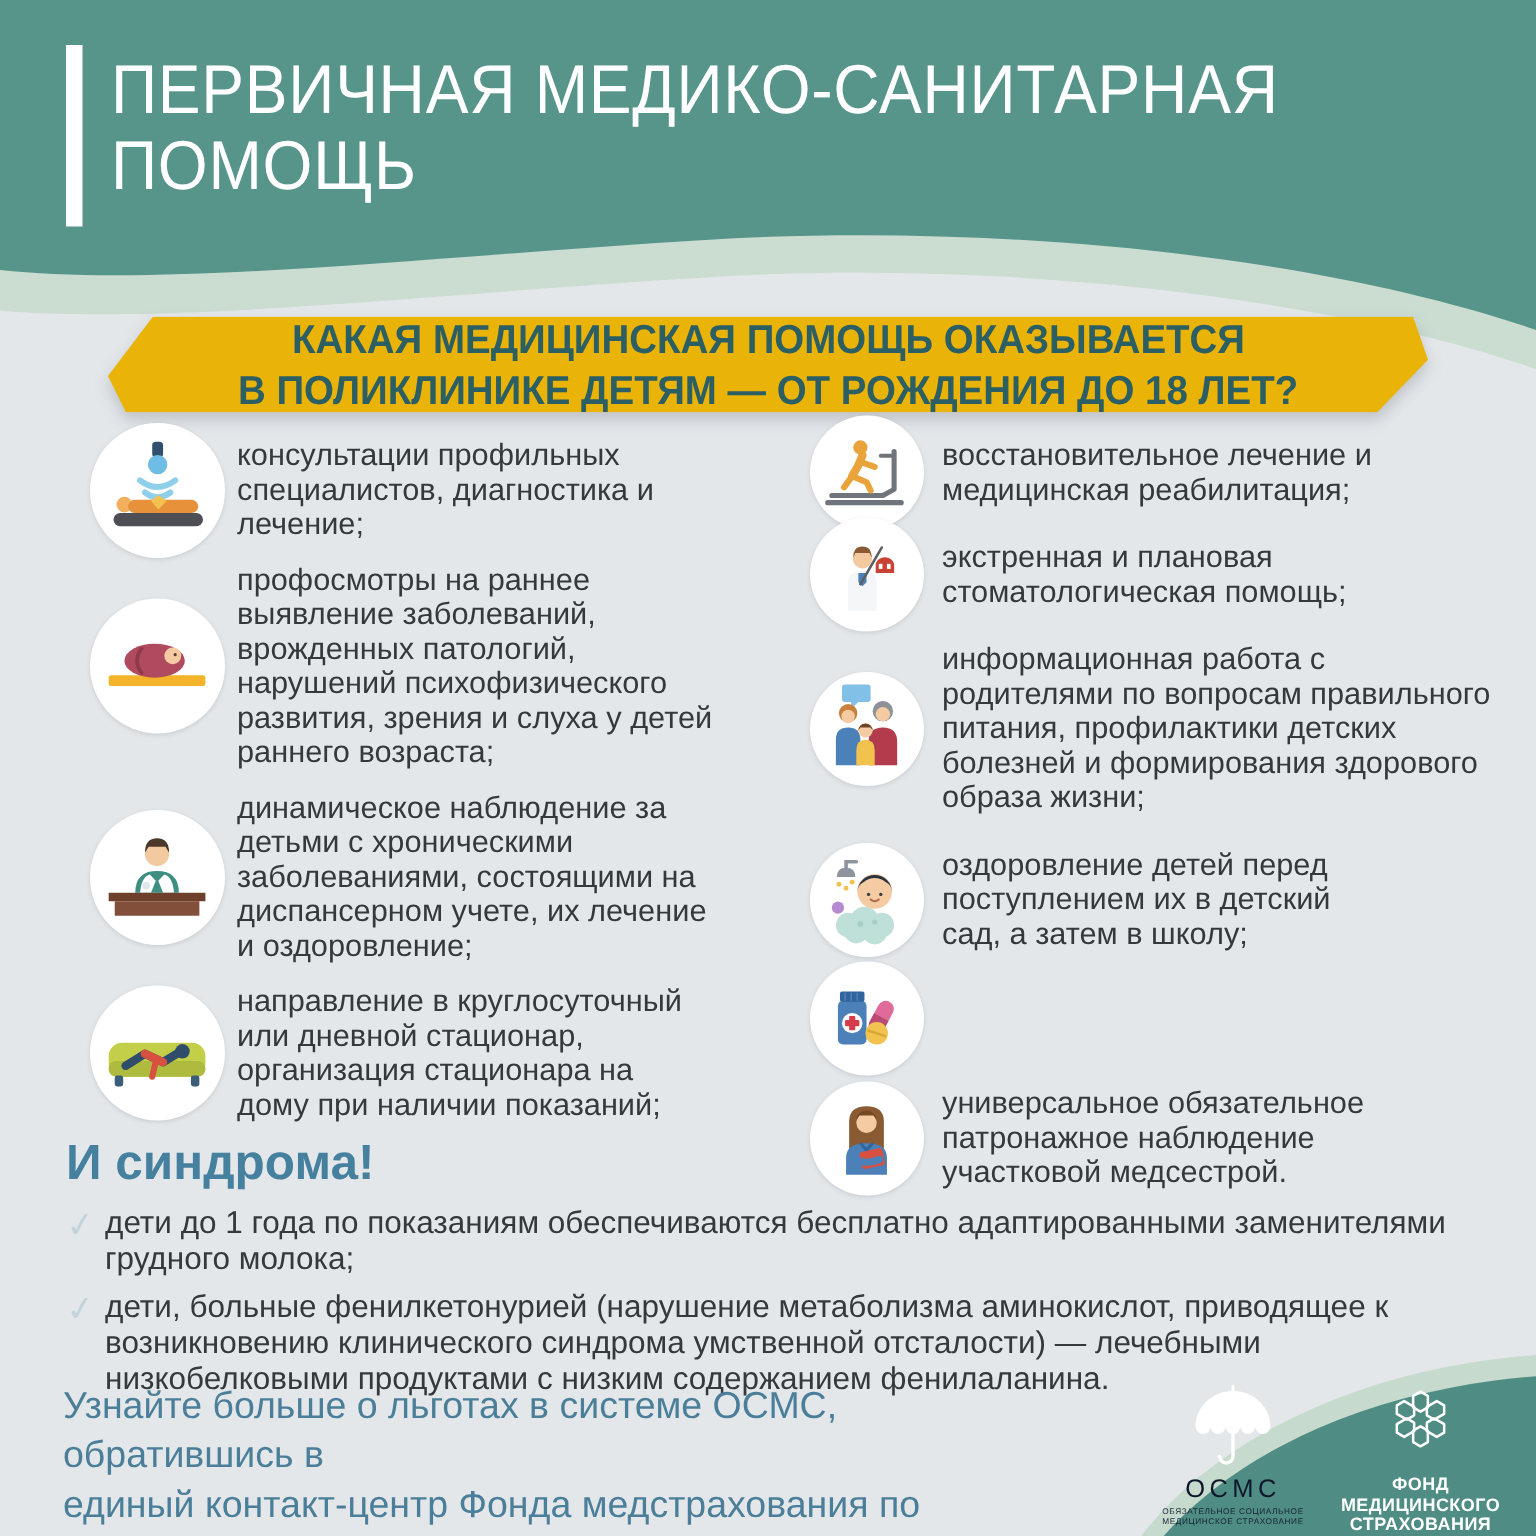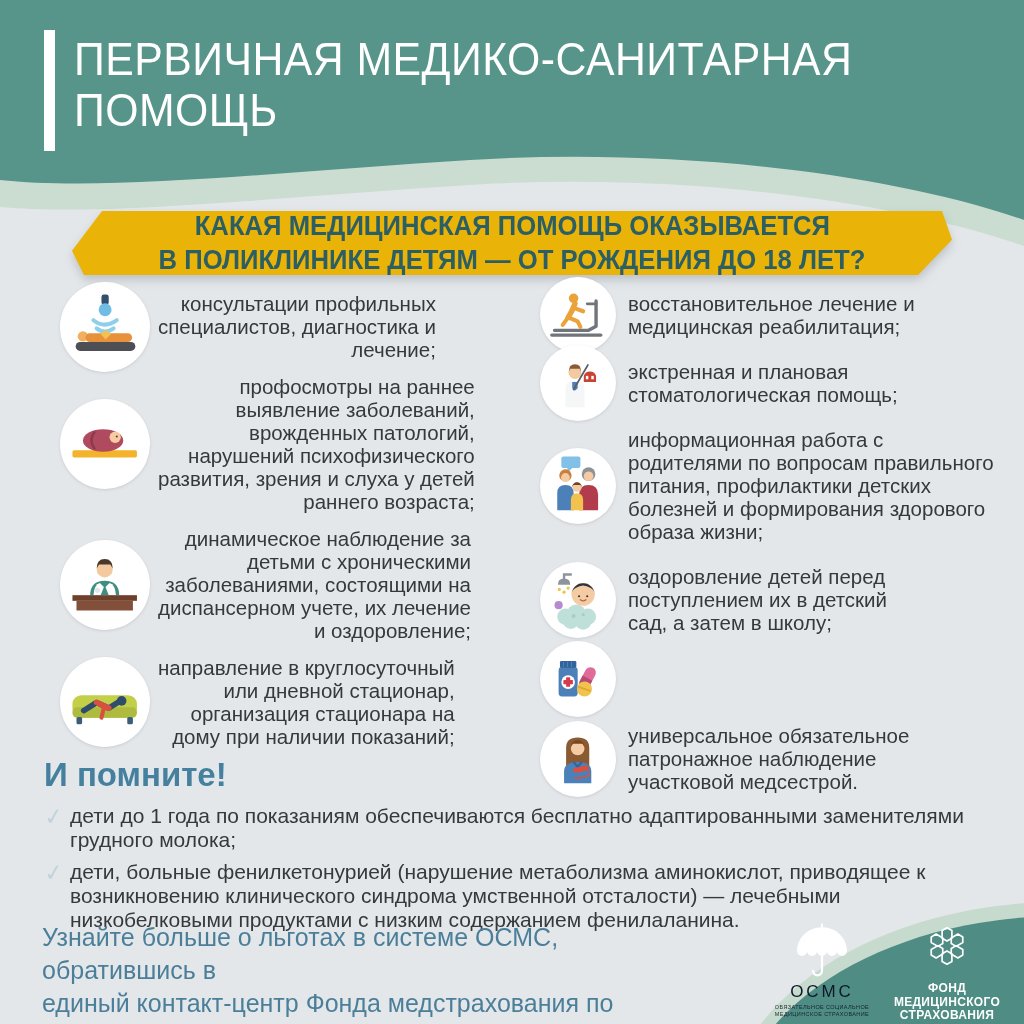--- a/index.html
+++ b/index.html
@@ -20,21 +20,21 @@
           display:flex;flex-direction:column;align-items:center;justify-content:space-between;}
   .banner-line{color:#2c5f63;font-weight:bold;font-size:27px;line-height:30px;
           transform:scaleX(0.95);transform-origin:center;white-space:nowrap;}
   
   .services{position:absolute;left:40px;top:292px;right:26px;display:grid;
             grid-template-columns:500px auto;}
   .svc-col{display:flex;flex-direction:column;}
   .svc-col.left{gap:14px;}
   .svc-col.right{gap:22px;}
   .svc-item{position:relative;display:flex;align-items:center;}
-  .svc-col.left  .svc-item{padding-left:118px;min-height:69px;text-align:right;}
+  .svc-col.left  .svc-item{padding-left:118px;min-height:69px;}
   .svc-col.right .svc-item{padding-left:88px;min-height:46px;}
   .svc-icon{position:absolute;top:50%;transform:translateY(-50%);
             background:#ffffff;border-radius:50%;box-shadow:0 1px 3px rgba(120,130,140,0.25);
             display:flex;align-items:center;justify-content:center;}
   .svc-col.left  .svc-icon{left:20px;width:90px;height:90px;}
   .svc-col.right .svc-icon{left:0;width:76px;height:76px;}
   .svc-icon svg{width:86%;height:86%;}
   .svc-text{margin:0;color:#36393c;font-size:20.5px;line-height:23px;white-space:pre-line;}
   
   .reminder{position:absolute;left:44px;top:756px;right:26px;}
@@ -275,21 +275,21 @@
             </svg>
           </div>
           <p class="svc-text">универсальное обязательное
 патронажное наблюдение
 участковой медсестрой.</p>
         </div>
       </div>
   </div>
 
   <div class="reminder">
-    <h2 class="reminder-heading">И помните!</h2>
+    <h2 class="reminder-heading">И синдрома!</h2>
     <div id="reminder-list">
         <div class="reminder-item">
           <span class="check-icon">✓</span>
           <p class="reminder-text">дети до 1 года по показаниям обеспечиваются бесплатно адаптированными заменителями
 грудного молока;</p>
         </div>
         <div class="reminder-item">
           <span class="check-icon">✓</span>
           <p class="reminder-text">дети, больные фенилкетонурией (нарушение метаболизма аминокислот, приводящее к
 возникновению клинического синдрома умственной отсталости) — лечебными

